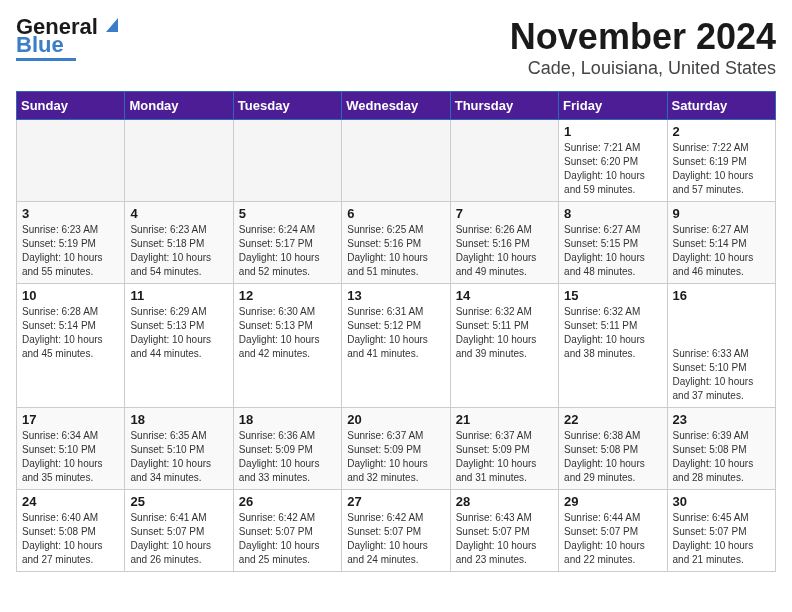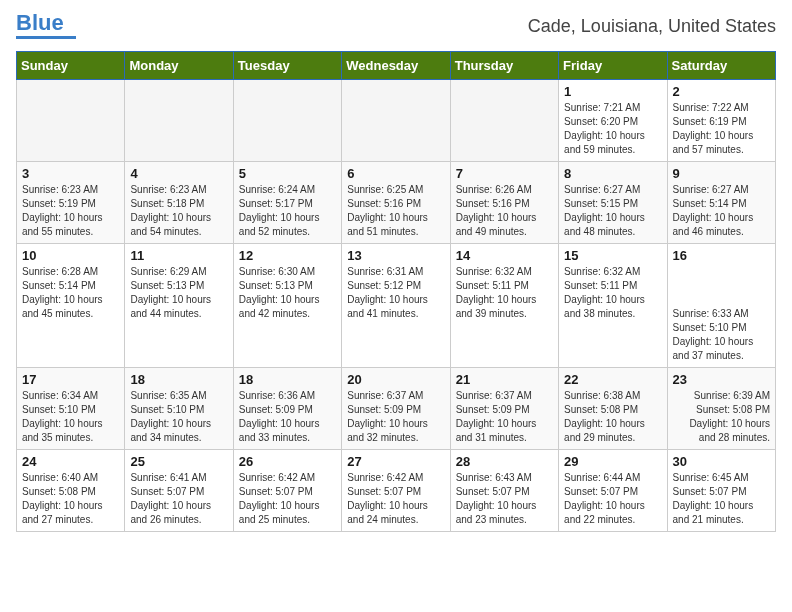--- a/index.html
+++ b/index.html
@@ -45,21 +45,21 @@
     .location {
       font-size: 18px;
       color: #444;
     }
     .calendar {
       width: 100%;
       border-collapse: collapse;
       font-size: 11px;
     }
     .calendar thead tr th {
-      background: #4d7c0f;
+      background: #4c1d95;
       color: #fff;
       font-size: 13px;
       font-weight: bold;
       padding: 6px 4px;
       border: 1px solid #2a6ab8;
       text-align: left;
     }
     .calendar tbody tr td {
       border: 1px solid #ccc;
       vertical-align: top;
@@ -84,26 +84,33 @@
       font-size: 10px;
       color: #333;
       line-height: 1.4;
     }
   </style>
 </head>
 <body>
 
 <div class="header">
   <div class="logo">
+    <div style="display:flex;align-items:center;">
+      <span class="logo-text">General</span>
+      <svg width="22" height="22" viewBox="0 0 22 22" style="margin-left:2px;margin-top:-4px;">
+        <polygon points="6,18 18,4 18,18" fill="#3a7ec8"></polygon>
+      </svg>
+    </div>
     <div style="display:flex;align-items:center;margin-top:-4px;">
       <span class="logo-text" style="font-size:22px;"><span class="blue">Blue</span></span>
     </div>
     <div class="logo-line"></div>
   </div>
   <div class="title-block">
+    <div class="month-title">November 2024</div>
     <div class="location">Cade, Louisiana, United States</div>
   </div>
 </div>
 
 <table class="calendar">
   <thead>
     <tr id="weekday-row">
         <th>Sunday</th>
         <th>Monday</th>
         <th>Tuesday</th>
@@ -275,21 +282,21 @@
         </td>
         <td>
           <div class="day-num">22</div>
           <div class="day-info" style="white-space: pre-line;">Sunrise: 6:38 AM
 Sunset: 5:08 PM
 Daylight: 10 hours
 and 29 minutes.</div>
         </td>
         <td>
           <div class="day-num">23</div>
-          <div class="day-info" style="white-space: pre-line; text-align: right;">Sunrise: 6:39 AM
+          <div class="day-info" style="white-space: pre-line;">Sunrise: 6:39 AM
 Sunset: 5:08 PM
 Daylight: 10 hours
 and 28 minutes.</div>
         </td>
       </tr>
       <tr>
         <td>
           <div class="day-num">24</div>
           <div class="day-info" style="white-space: pre-line;">Sunrise: 6:40 AM
 Sunset: 5:08 PM

